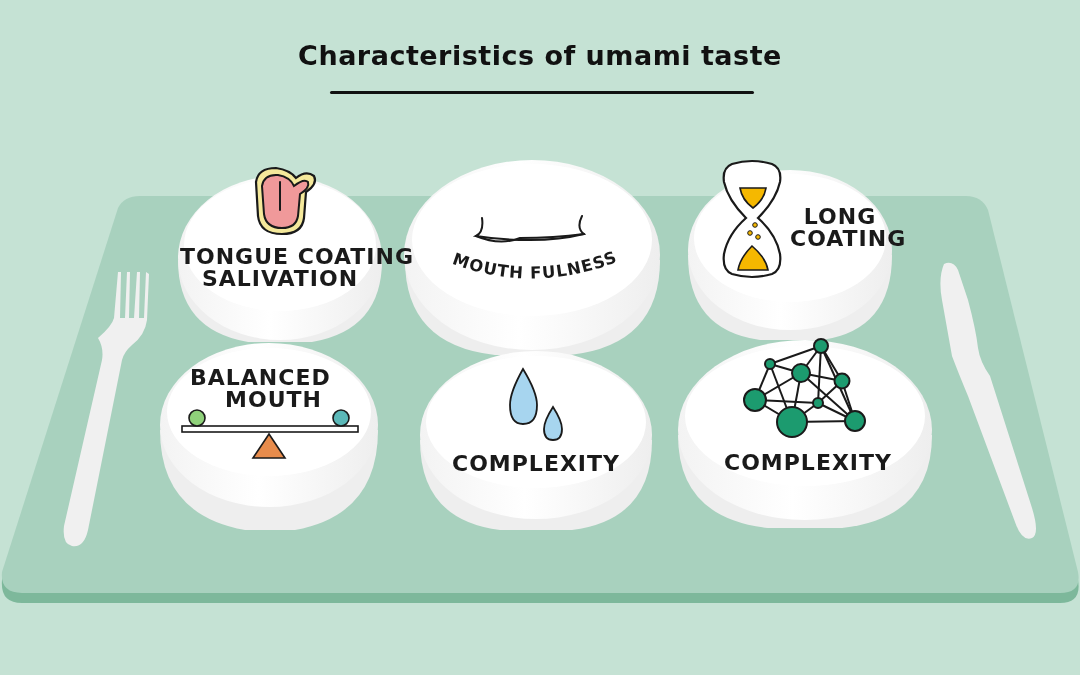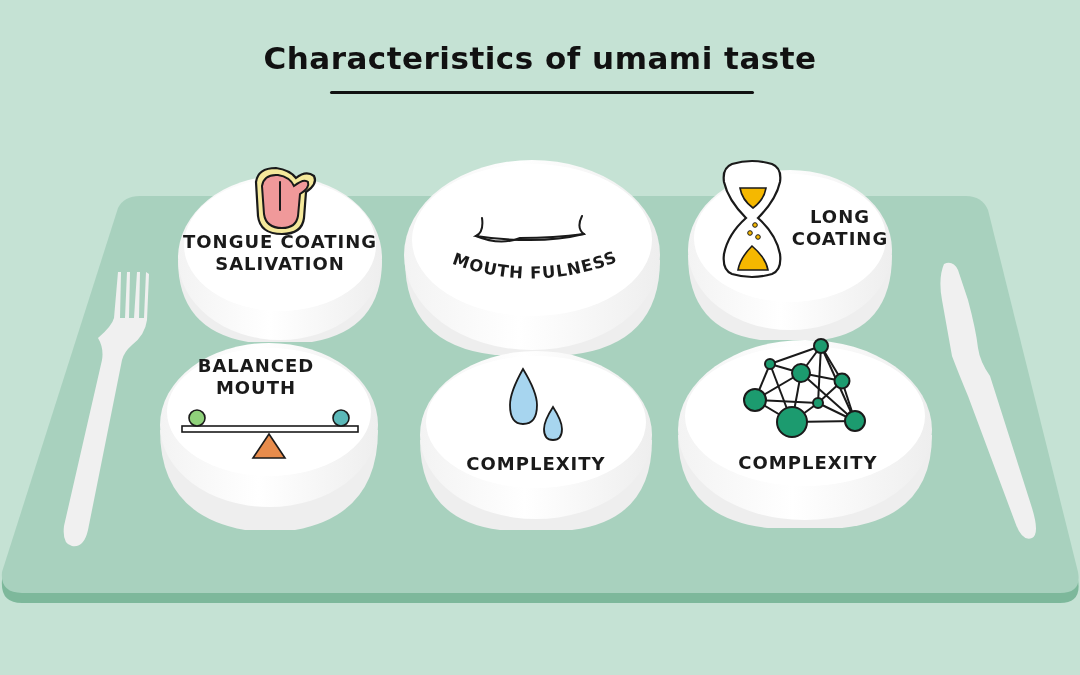--- a/index.html
+++ b/index.html
@@ -1,26 +1,26 @@
 <!DOCTYPE html>
 <html><head>
 <meta charset="utf-8">
 <style>
   * { margin:0; padding:0; box-sizing:border-box; }
   html, body { width:1080px; height:675px; overflow:hidden; }
   body { background:#c5e2d4; font-family:"DejaVu Sans", sans-serif; position:relative; }
   .title {
     position:absolute; left:0; width:1080px; top:40px; text-align:center;
-    font-size:31px; font-weight:bold; color:#111; letter-spacing:0.5px;
+    font-size:27px; font-weight:bold; color:#111; letter-spacing:0.5px;
   }
   .title-rule { position:absolute; left:330px; top:91px; width:424px; height:3px; background:#111; border-radius:2px; }
   svg.scene { position:absolute; left:0; top:0; }
   .label {
     position:absolute; font-weight:bold; color:#1a1a1a; text-align:center;
-    font-size:18px; letter-spacing:1px; line-height:22px; white-space:nowrap;
+    font-size:22px; letter-spacing:1px; line-height:22px; white-space:nowrap;
   }
 </style>
 </head>
 <body>
 
 <div class="title">Characteristics of umami taste</div>
 <div class="title-rule"></div>
 
 <svg class="scene" width="1080" height="675" viewBox="0 0 1080 675">
   <defs>
@@ -141,29 +141,29 @@
       <circle cx="855" cy="421" r="10"></circle>
     </g>
   </g>
 
   <path id="mfArc" d="M448,262 Q532,296 622,260" fill="none"></path>
   <text font-family="DejaVu Sans, sans-serif" font-weight="bold" font-size="16.5" letter-spacing="1" fill="#1a1a1a">
     <textPath href="#mfArc" startOffset="50%" text-anchor="middle" id="mfText">MOUTH FULNESS</textPath>
   </text>
 </svg>
 
-<div class="label" style="left:180px; top:231px; width:200px;">
+<div class="label" style="left:180px; top:246px; width:200px;">
   <div>TONGUE COATING</div>
   <div>SALIVATION</div>
 </div>
 <div class="label" style="left:790px; top:206px; width:100px;">
   <div>LONG</div>
   <div>COATING</div>
 </div>
-<div class="label" style="left:190px; top:355px; width:132px;">
+<div class="label" style="left:190px; top:367px; width:132px;text-align:right;">
   <div>BALANCED</div>
   <div>MOUTH</div>
 </div>
 <div class="label" style="left:436px; top:453px; width:200px;">
   <div>COMPLEXITY</div>
 </div>
 <div class="label" style="left:708px; top:452px; width:200px;">
   <div>COMPLEXITY</div>
 </div>
 

